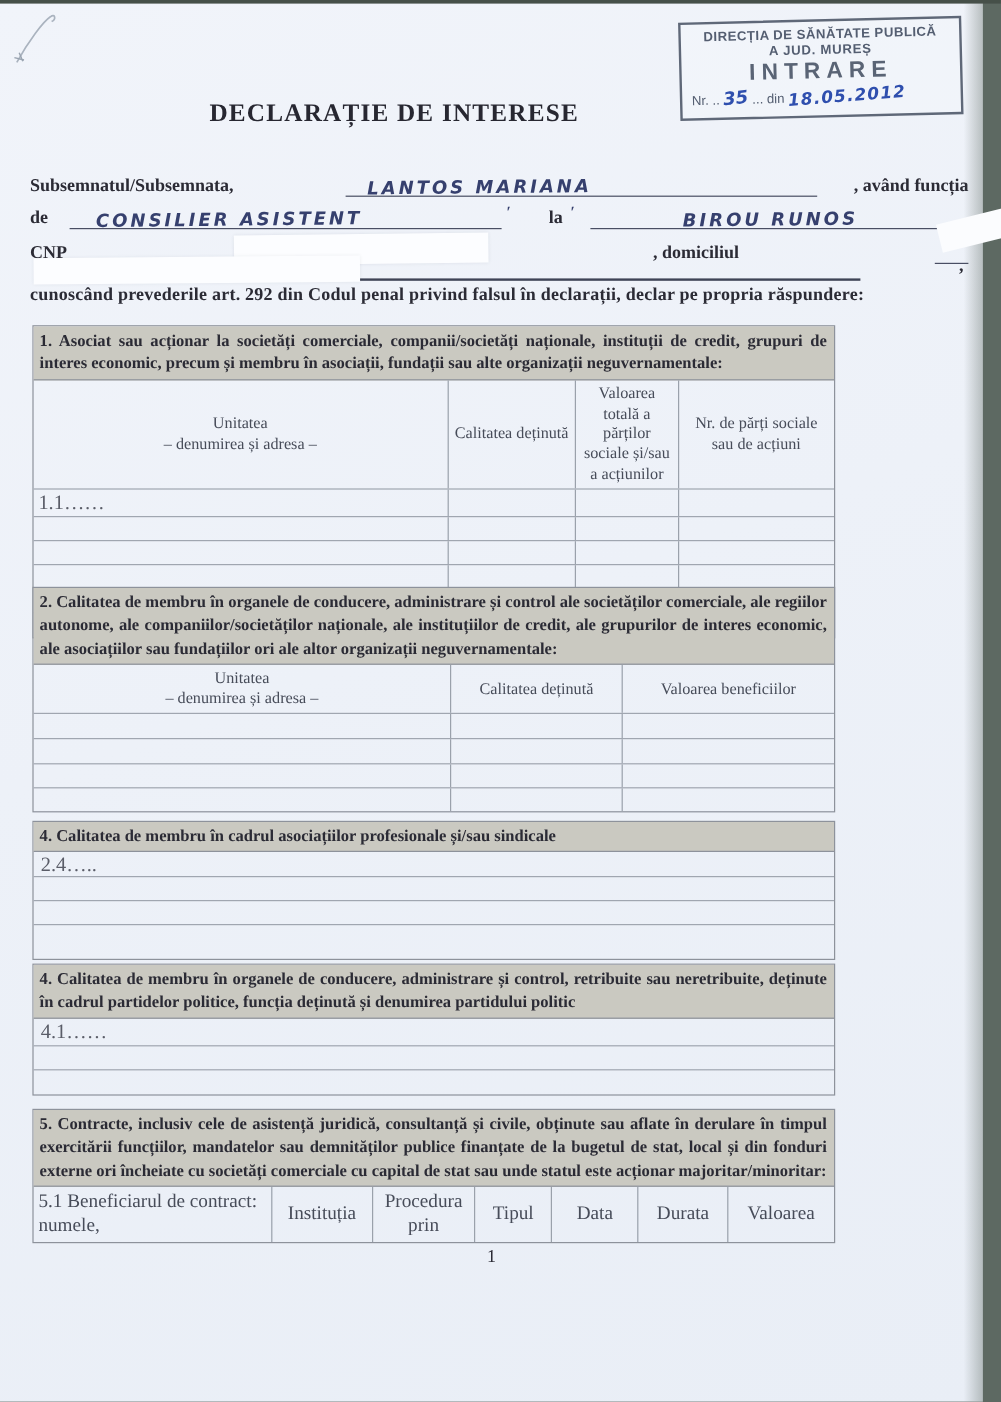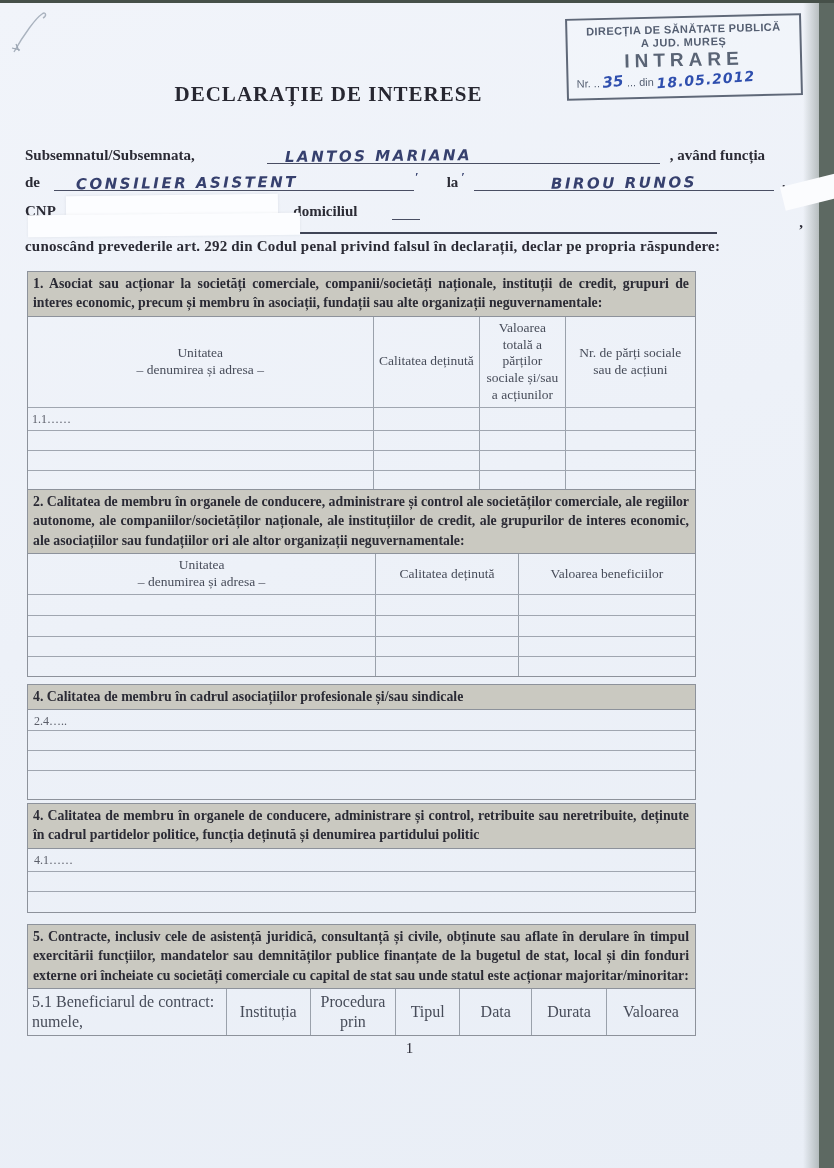--- a/index.html
+++ b/index.html
@@ -23,21 +23,21 @@
   .stamp .date{font-size:14px;display:inline-block;transform:rotate(-3deg);letter-spacing:1px;}
 
   .scribble{position:absolute;left:6px;top:4px;z-index:2;}
   .wedge{position:absolute;left:782px;top:180px;width:58px;height:24px;background:#fbfcfe;
          transform:rotate(-14deg);z-index:4;}
 
   .title{position:absolute;left:0;top:82px;width:657px;text-align:center;font-size:21px;
          font-weight:700;letter-spacing:1px;color:#272731;}
 
   
-  .intro{position:absolute;left:25px;width:782px;color:#2b2b35;}
+  .intro{position:absolute;left:25px;width:782px;color:#2b2b35;justify-content:space-between;}
   .lbl{font-weight:700;font-size:15px;white-space:nowrap;}
   .row{display:flex;align-items:flex-end;}
   .writeline{display:inline-flex;align-items:flex-end;border-bottom:1.6px solid #494e63;height:22px;}
   .hw{font-family:"DejaVu Sans",sans-serif;font-style:italic;font-weight:600;color:#36406e;
       font-size:15px;letter-spacing:2.5px;white-space:nowrap;transform:rotate(-.6deg);margin-bottom:-2px;}
   .tick{color:#36406e;font-weight:700;font-size:13px;margin:0 1px 6px 1px;}
   .redact{display:inline-block;background:#fcfdff;box-shadow:0 0 3px rgba(40,50,70,.10);
           transform:rotate(-.7deg);}
 
   .longline{position:absolute;left:50px;right:90px;top:14px;border-bottom:2px solid #3f4456;}
@@ -53,21 +53,21 @@
   .shead{background:#cac9c1;border-bottom:1px solid #8d929b;padding:2px 6px 3px 5px;
          font-size:13.8px;line-height:1.4;font-weight:700;text-align:justify;color:#2b2b35;}
   .grid{display:grid;}
   .hcell{border-right:1px solid #9aa1ab;display:flex;flex-direction:column;justify-content:center;
          align-items:center;text-align:center;font-size:13.5px;color:#474c59;line-height:1.25;
          padding:3px 4px;box-sizing:border-box;}
   .hcell:last-child{border-right:none;}
   .trow{display:grid;border-top:1px solid #a0a6b0;}
   .tcell{border-right:1px solid #9aa1ab;box-sizing:border-box;padding:1px 4px;}
   .tcell:last-child{border-right:none;}
-  .rowlabel{font-size:12px;color:#5a5d68;}
+  .rowlabel{font-size:17px;color:#5a5d68;}
   .freerow{border-top:1px solid #a0a6b0;padding:1px 6px;}
 
   .cols4{grid-template-columns:51.8% 16% 12.8% 19.4%;}
   .cols3{grid-template-columns:52.2% 21.4% 26.4%;}
   .cols7{grid-template-columns:29.8% 12.6% 12.8% 9.6% 10.8% 11.2% 13.2%;}
   .hcell.small{font-size:16px;}
 
   .pagenum{position:absolute;left:0;top:1040px;width:819px;text-align:center;font-size:15px;color:#2b2b35;}
 </style>
 </head>

